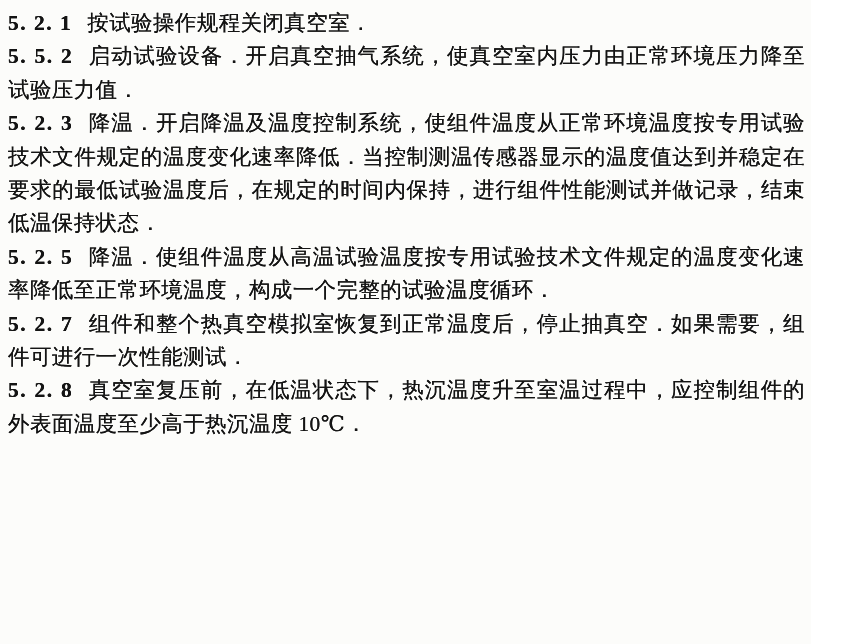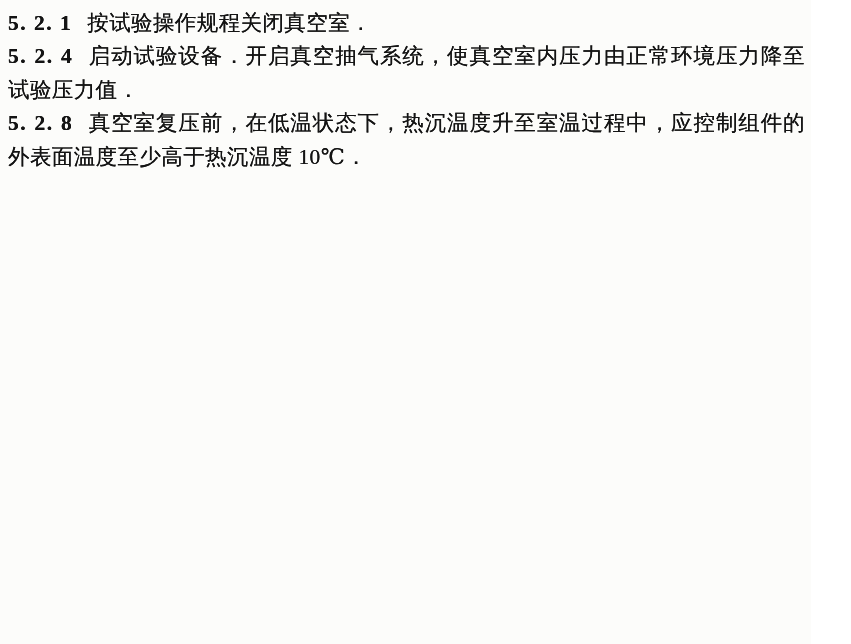--- a/index.html
+++ b/index.html
@@ -39,24 +39,27 @@
   }
   .clause-num { text-shadow: 0 0 0.6px #000; }
 </style>
 </head>
 <body>
 
 <div class="page">
 
   <p class="clause"><b class="clause-num">5. 2. 1</b><span class="clause-text">按试验操作规程关闭真空室．</span></p>
 
-  <p class="clause"><b class="clause-num">5. 2. 4</b><span class="clause-text">启动试验设备．开启真空抽气系统，使真空室内压力由正常环境压力降至试验压力值．</span></p>
+  <p class="clause"><b class="clause-num">5. 5. 2</b><span class="clause-text">启动试验设备．开启真空抽气系统，使真空室内压力由正常环境压力降至试验压力值．</span></p>
+
+  <p class="clause"><b class="clause-num">5. 2. 3</b><span class="clause-text">降温．开启降温及温度控制系统，使组件温度从正常环境温度按专用试验技术文件规定的温度变化速率降低．当控制测温传感器显示的温度值达到并稳定在要求的最低试验温度后，在规定的时间内保持，进行组件性能测试并做记录，结束低温保持状态．</span></p>
 
 
+  <p class="clause"><b class="clause-num">5. 2. 5</b><span class="clause-text">降温．使组件温度从高温试验温度按专用试验技术文件规定的温度变化速率降低至正常环境温度，构成一个完整的试验温度循环．</span></p>
 
 
-
+  <p class="clause"><b class="clause-num">5. 2. 7</b><span class="clause-text">组件和整个热真空模拟室恢复到正常温度后，停止抽真空．如果需要，组件可进行一次性能测试．</span></p>
 
   <p class="clause"><b class="clause-num">5. 2. 8</b><span class="clause-text">真空室复压前，在低温状态下，热沉温度升至室温过程中，应控制组件的外表面温度至少高于热沉温度 10℃．</span></p>
 
   <p class="clause"></p>
 
 </div>
 
 </body></html>

